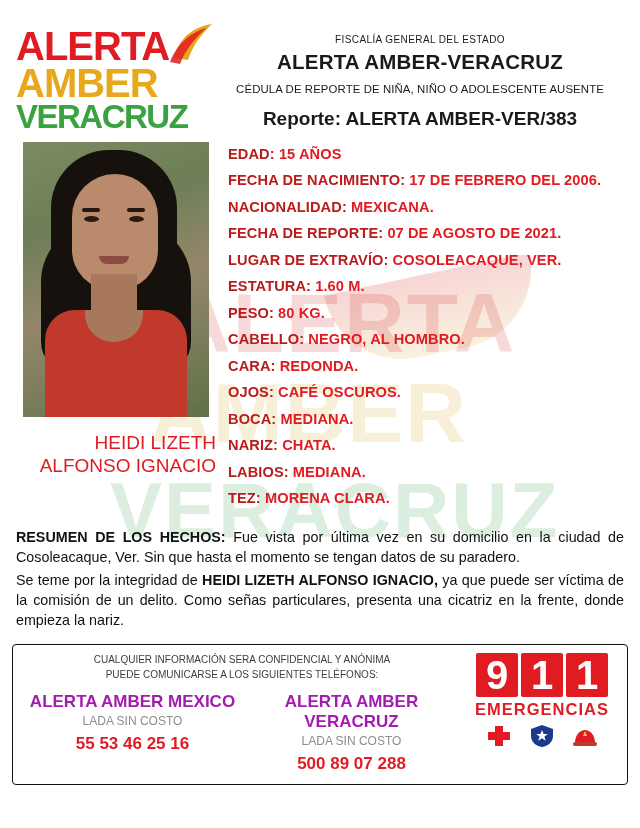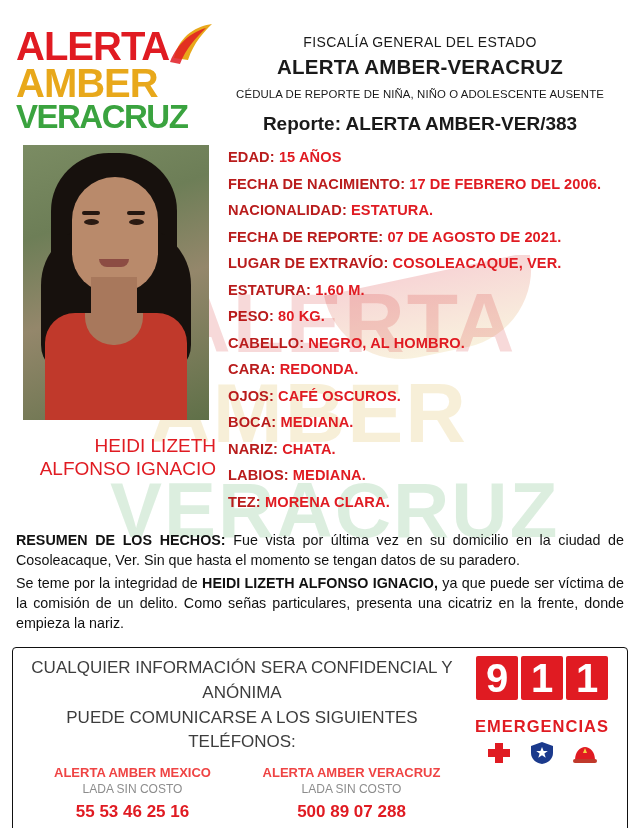--- a/index.html
+++ b/index.html
@@ -104,21 +104,21 @@
     width: 44px;
     height: 40px;
   }
 
   .header-text {
     flex: 1;
     text-align: center;
     padding-top: 16px;
   }
   .fiscalia {
-    font-size: 14px;
+    font-size: 10px;
     letter-spacing: 0.4px;
     color: #1a1a1a;
   }
   .alerta-title {
     font-size: 20.5px;
     font-weight: 700;
     margin-top: 5px;
     letter-spacing: 0.2px;
   }
   .cedula {
@@ -278,36 +278,36 @@
     border-radius: 4px;
     padding: 8px 10px 10px 10px;
     display: flex;
     align-items: flex-start;
   }
   .footer-left {
     flex: 1;
   }
   .footer-head {
     text-align: center;
-    font-size: 17px;
+    font-size: 10px;
     color: #3d3d3d;
     line-height: 1.45;
     margin-bottom: 10px;
   }
   .phone-cols {
     display: flex;
   }
   .phone-col {
     flex: 1;
     text-align: center;
   }
   .phone-title {
-    color: #ef4444;
+    color: #a21caf;
     font-weight: 700;
-    font-size: 13px;
+    font-size: 17px;
   }
   .phone-sub {
     color: #8d8d8d;
     font-size: 12px;
     margin-top: 2px;
   }
   .phone-num {
     color: #e01b22;
     font-weight: 700;
     font-size: 17px;
@@ -334,21 +334,21 @@
     width: 42px;
     margin: 0 1.5px;
     border-radius: 2px;
     display: inline-block;
   }
   .emergencias {
     color: #e01b22;
     font-weight: 800;
     font-size: 16.5px;
     letter-spacing: 1px;
-    margin-top: 17px;
+    margin-top: 3px;
   }
   .badges {
     display: flex;
     justify-content: space-around;
     margin-top: 5px;
     padding: 0 10px;
   }
   .badge-ico { width: 26px; height: 24px; }
 </style>
 </head>
@@ -407,21 +407,21 @@
       <div class="detail-row">
         <span class="detail-label">EDAD:</span>
         <span class="detail-value">15 AÑOS</span>
       </div>
       <div class="detail-row">
         <span class="detail-label">FECHA DE NACIMIENTO:</span>
         <span class="detail-value">17 DE FEBRERO DEL 2006.</span>
       </div>
       <div class="detail-row">
         <span class="detail-label">NACIONALIDAD:</span>
-        <span class="detail-value">ESTATURA.</span>
+        <span class="detail-value">MEXICANA.</span>
       </div>
       <div class="detail-row">
         <span class="detail-label">FECHA DE REPORTE:</span>
         <span class="detail-value">07 DE AGOSTO DE 2021.</span>
       </div>
       <div class="detail-row">
         <span class="detail-label">LUGAR DE EXTRAVÍO:</span>
         <span class="detail-value">COSOLEACAQUE, VER.</span>
       </div>
       <div class="detail-row">

